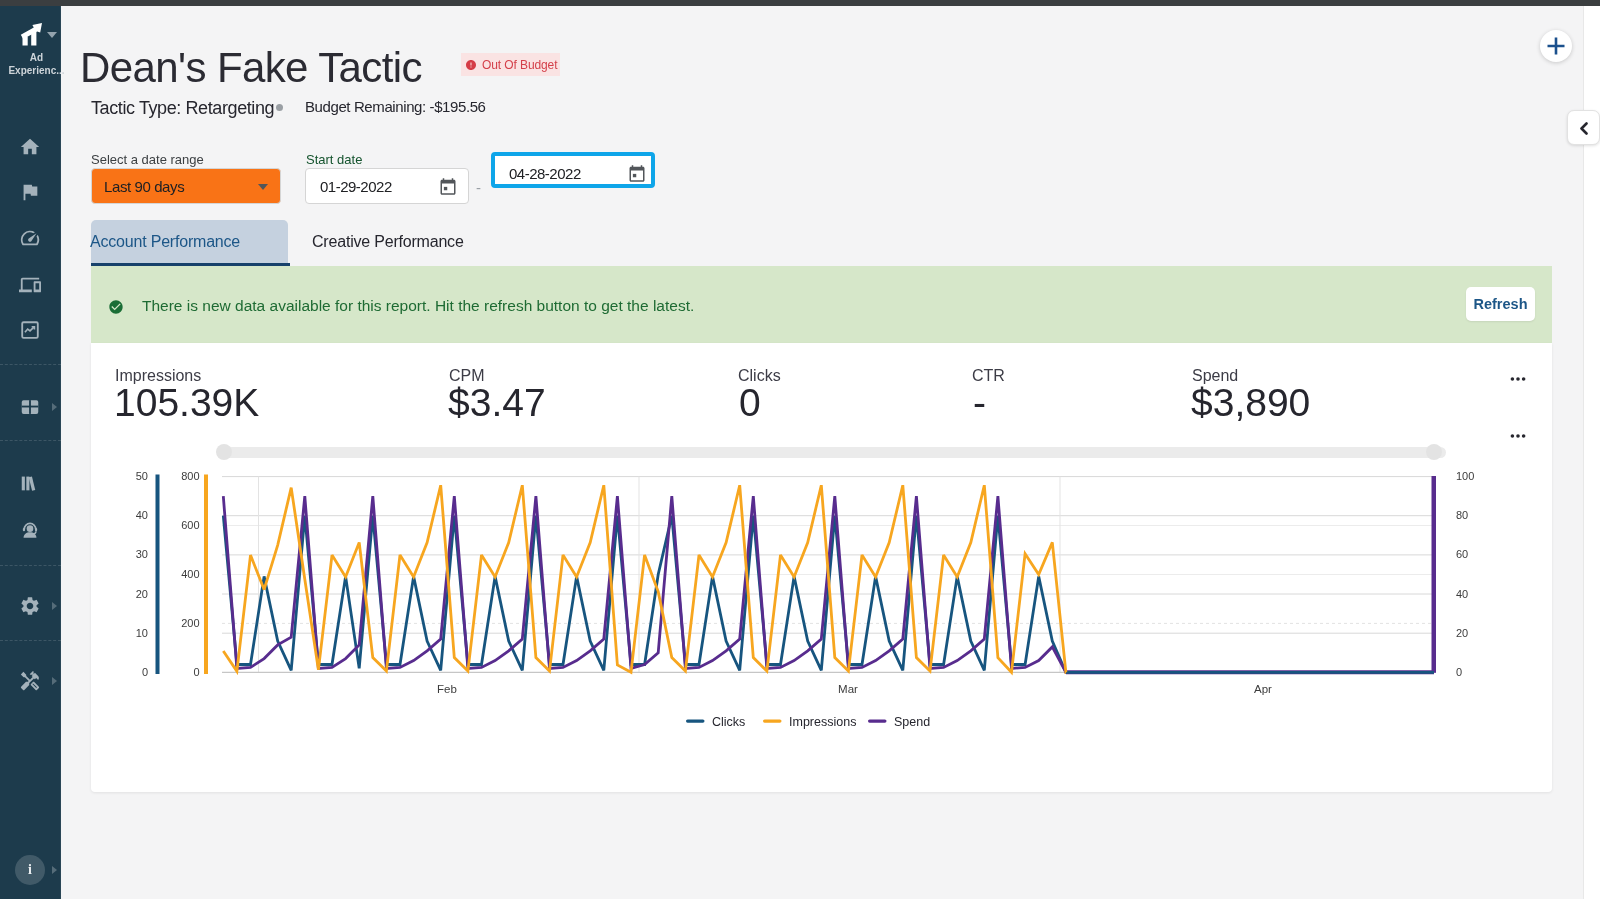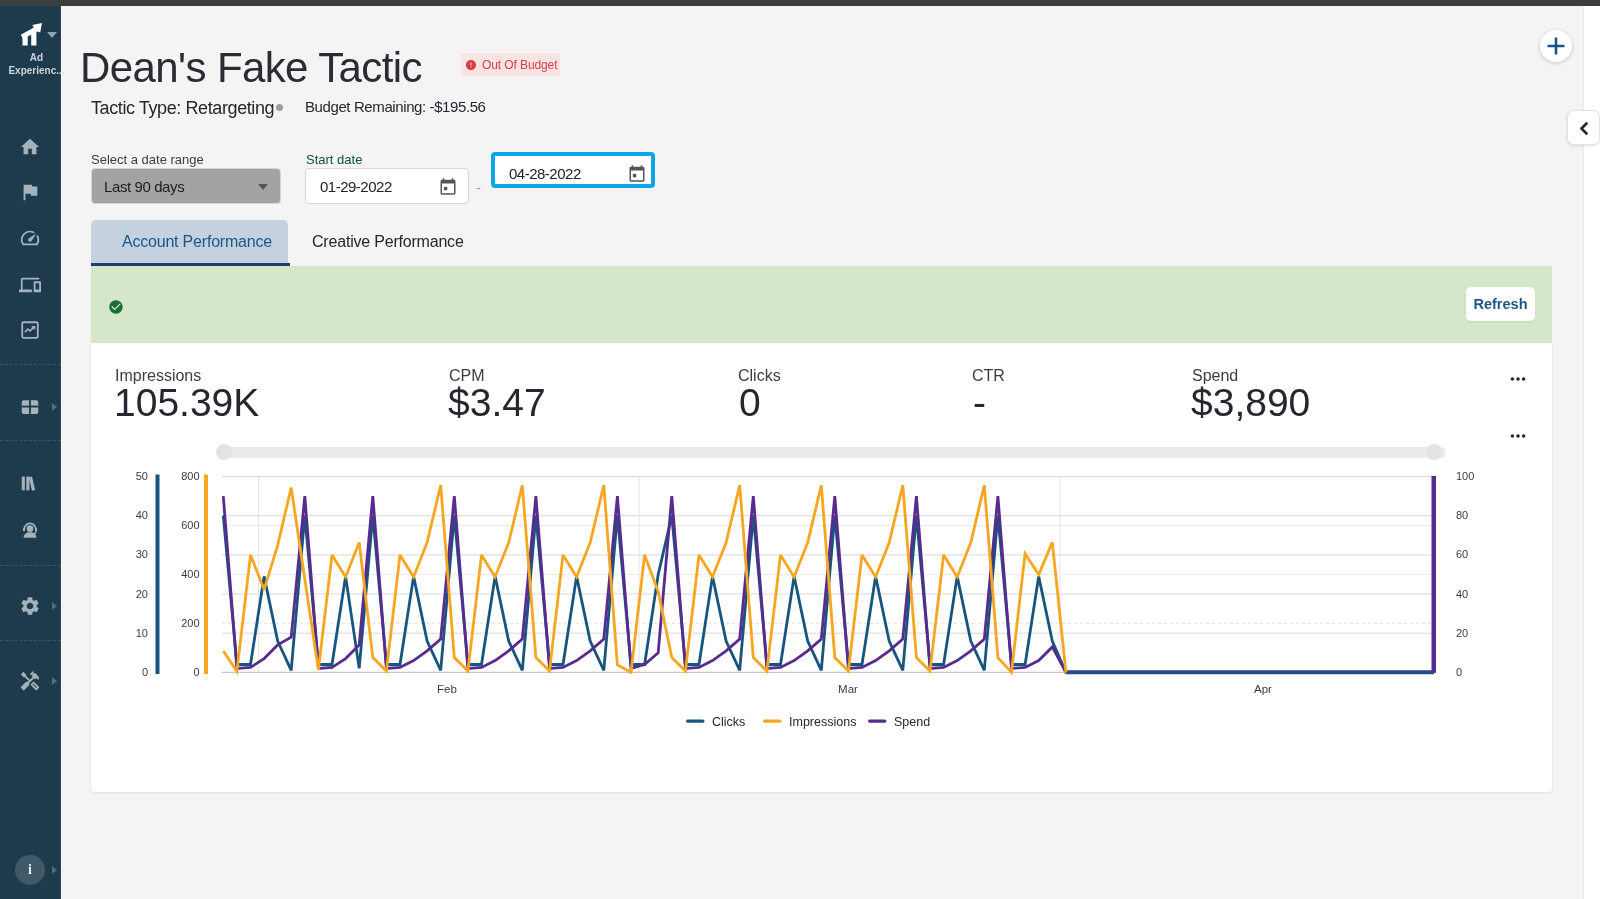--- a/index.html
+++ b/index.html
@@ -89,21 +89,21 @@
     </svg>
 </div>
 
 <div class="abs" style="left:1567px;top:110px;width:33px;height:35px;background:#fff;border:1px solid #e2e2e2;border-radius:7px;box-shadow:0 1px 3px rgba(0,0,0,.12)">
   <svg style="position:absolute;left:10px;top:11px" width="12" height="13" viewBox="0 0 12 13">
       <path d="M8.5 1.5 3.5 6.5l5 5" fill="none" stroke="#26262e" stroke-width="2.6" stroke-linecap="round" stroke-linejoin="round"></path>
     </svg>
 </div>
 
 <div class="abs" style="left:91px;top:152px;font-size:13px;color:#3c4043">Select a date range</div>
-<div class="abs" style="left:91px;top:168px;width:190px;height:36px;background:#a3a3a3;border:1px solid #d5d5d5;border-radius:4px">
+<div class="abs" style="left:91px;top:168px;width:190px;height:36px;background:#f97316;border:1px solid #d5d5d5;border-radius:4px">
   <span style="position:absolute;left:12px;top:9px;font-size:15px;letter-spacing:-.4px;color:#202124">Last 90 days</span>
   <div style="position:absolute;left:166px;top:15px;width:0;height:0;border-left:5.5px solid transparent;border-right:5.5px solid transparent;border-top:6.5px solid #51565a"></div>
 </div>
 <div class="abs" style="left:306px;top:152px;font-size:13px;color:#14532d">Start date</div>
 <div class="abs" style="left:305px;top:168px;width:164px;height:36px;background:#fff;border:1px solid #d5d5d5;border-radius:4px">
   <span style="position:absolute;left:14px;top:9px;font-size:15px;letter-spacing:-.5px;color:#202124">01-29-2022</span>
   <svg style="position:absolute;left:133px;top:8px" width="18" height="19" viewBox="0 0 24 24">
       <path d="M20 3h-1V1h-2v2H7V1H5v2H4c-1.1 0-2 .9-2 2v16c0 1.1.9 2 2 2h16c1.1 0 2-.9 2-2V5c0-1.1-.9-2-2-2zm0 18H4V8h16v13z" fill="#52565a"></path>
       <rect x="6.5" y="12.5" width="4.5" height="4.5" fill="#52565a"></rect>
     </svg>
@@ -112,28 +112,29 @@
 <div class="abs" style="left:492px;top:152px;font-size:13px;color:#4d7c0f">End date</div>
 <div class="abs" style="left:491px;top:152px;width:164px;height:36px;background:#fff;border:4px solid #0ea5e9;border-radius:4px">
   <span style="position:absolute;left:14px;top:9px;font-size:15px;letter-spacing:-.5px;color:#202124">04-28-2022</span>
   <svg style="position:absolute;left:133px;top:8px" width="18" height="19" viewBox="0 0 24 24">
       <path d="M20 3h-1V1h-2v2H7V1H5v2H4c-1.1 0-2 .9-2 2v16c0 1.1.9 2 2 2h16c1.1 0 2-.9 2-2V5c0-1.1-.9-2-2-2zm0 18H4V8h16v13z" fill="#52565a"></path>
       <rect x="6.5" y="12.5" width="4.5" height="4.5" fill="#52565a"></rect>
     </svg>
 </div>
 
 <div class="abs" style="left:91px;top:220px;width:197px;height:43px;background:#c5d1df;border-radius:5px 5px 0 0"></div>
-<div class="abs" style="left:75px;top:220px;width:197px;height:43px;font-size:16px;letter-spacing:-.2px;color:#1c5687;text-align:right;line-height:43px">Account Performance</div>
+<div class="abs" style="left:90px;top:220px;width:197px;height:43px;font-size:16px;letter-spacing:-.2px;color:#1c5687;text-align:left;line-height:43px">Account Performance</div>
 <div class="abs" style="left:312px;top:220px;font-size:16px;letter-spacing:-.2px;color:#26262e;line-height:43px">Creative Performance</div>
 <div class="abs" style="left:91px;top:263px;width:199px;height:2.5px;background:#17416b"></div>
 
 <div class="abs" style="left:91px;top:266px;width:1461px;height:77px;background:#d6e7c9">
   <svg style="position:absolute;left:17px;top:33px" width="16" height="16" viewBox="0 0 24 24">
       <path d="M12 2C6.48 2 2 6.48 2 12s4.48 10 10 10 10-4.48 10-10S17.52 2 12 2zm-2 15-5-5 1.41-1.41L10 14.17l7.59-7.59L19 8l-9 9z" fill="#1b6e36"></path>
     </svg>
+  <span style="position:absolute;left:51px;top:31px;font-size:15.5px;color:#1e6b33">There is new data available for this report. Hit the refresh button to get the latest.</span>
   <div style="position:absolute;left:1375px;top:21px;width:69px;height:34px;background:#fff;border-radius:5px;text-align:center;line-height:34px;font-size:14.5px;font-weight:700;color:#1c5687;box-shadow:0 1px 2px rgba(0,0,0,.08)">Refresh</div>
 </div>
 
 <div class="abs" style="left:91px;top:343px;width:1461px;height:449px;background:#fff;border-radius:0 0 4px 4px;box-shadow:0 1px 3px rgba(0,0,0,.08)"></div>
 
 <div class="abs" style="left:115px;top:367px;font-size:16px;color:#3c3c46">Impressions</div>
 <div class="abs" style="left:114px;top:381px;font-size:39px;color:#26262e">105.39K</div>
 <div class="abs" style="left:449px;top:367px;font-size:16px;color:#3c3c46">CPM</div>
 <div class="abs" style="left:448px;top:381px;font-size:39px;color:#26262e">$3.47</div>
 <div class="abs" style="left:738px;top:367px;font-size:16px;color:#3c3c46">Clicks</div>

